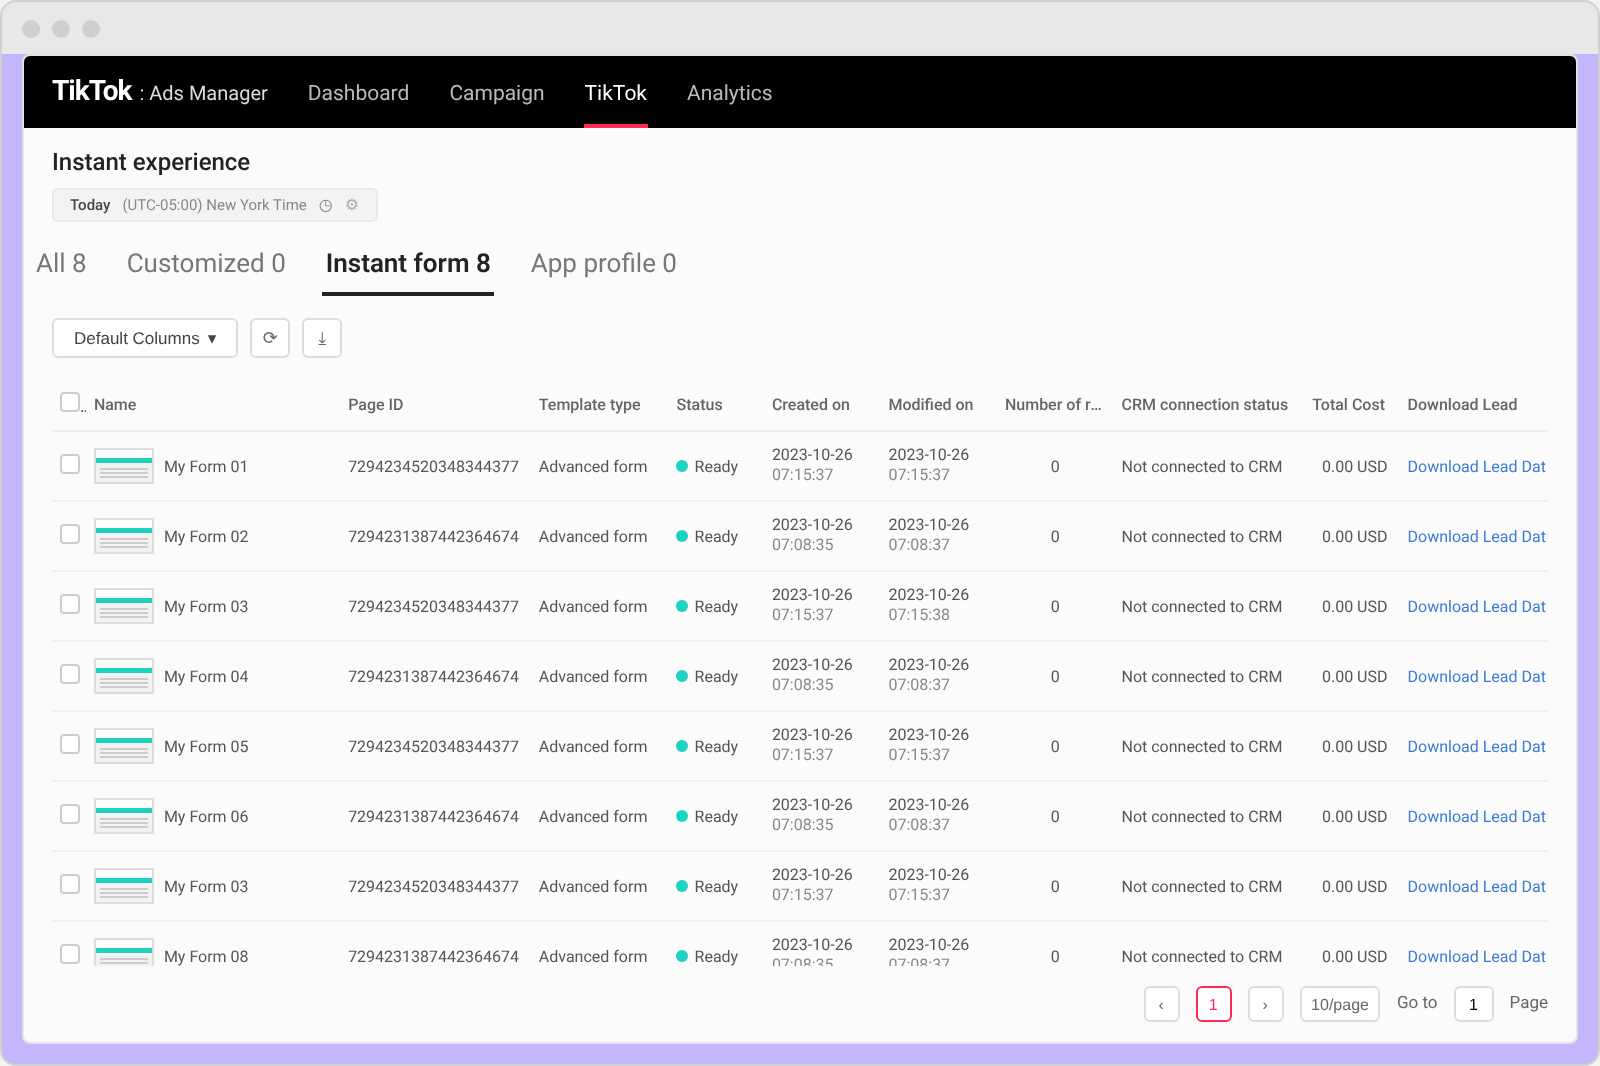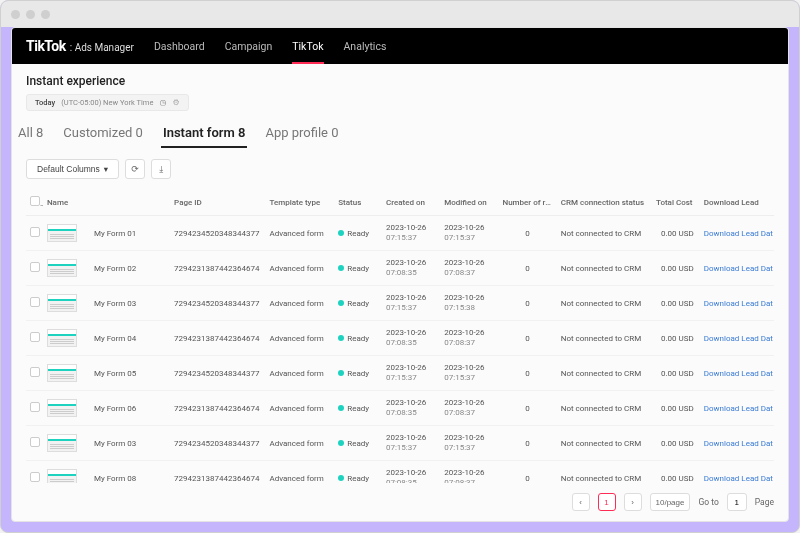--- a/index.html
+++ b/index.html
@@ -237,21 +237,21 @@
 .chk {
   width: 10px; height: 10px;
   border: 1px solid #ccc;
   border-radius: 2px;
   display: inline-block;
   background: #fff;
 }
 .name-cell {
   display: flex;
   align-items: center;
-  gap: 17px;
+  gap: 5px;
 }
 .thumb {
   width: 30px; height: 18px;
   background: linear-gradient(180deg, #fff 0%, #fff 25%, #1dd3c0 25%, #1dd3c0 40%, #f2f2f2 40%, #f2f2f2 100%);
   border: 1px solid #ddd;
   position: relative;
   flex-shrink: 0;
 }
 .thumb::after {
   content: "";

